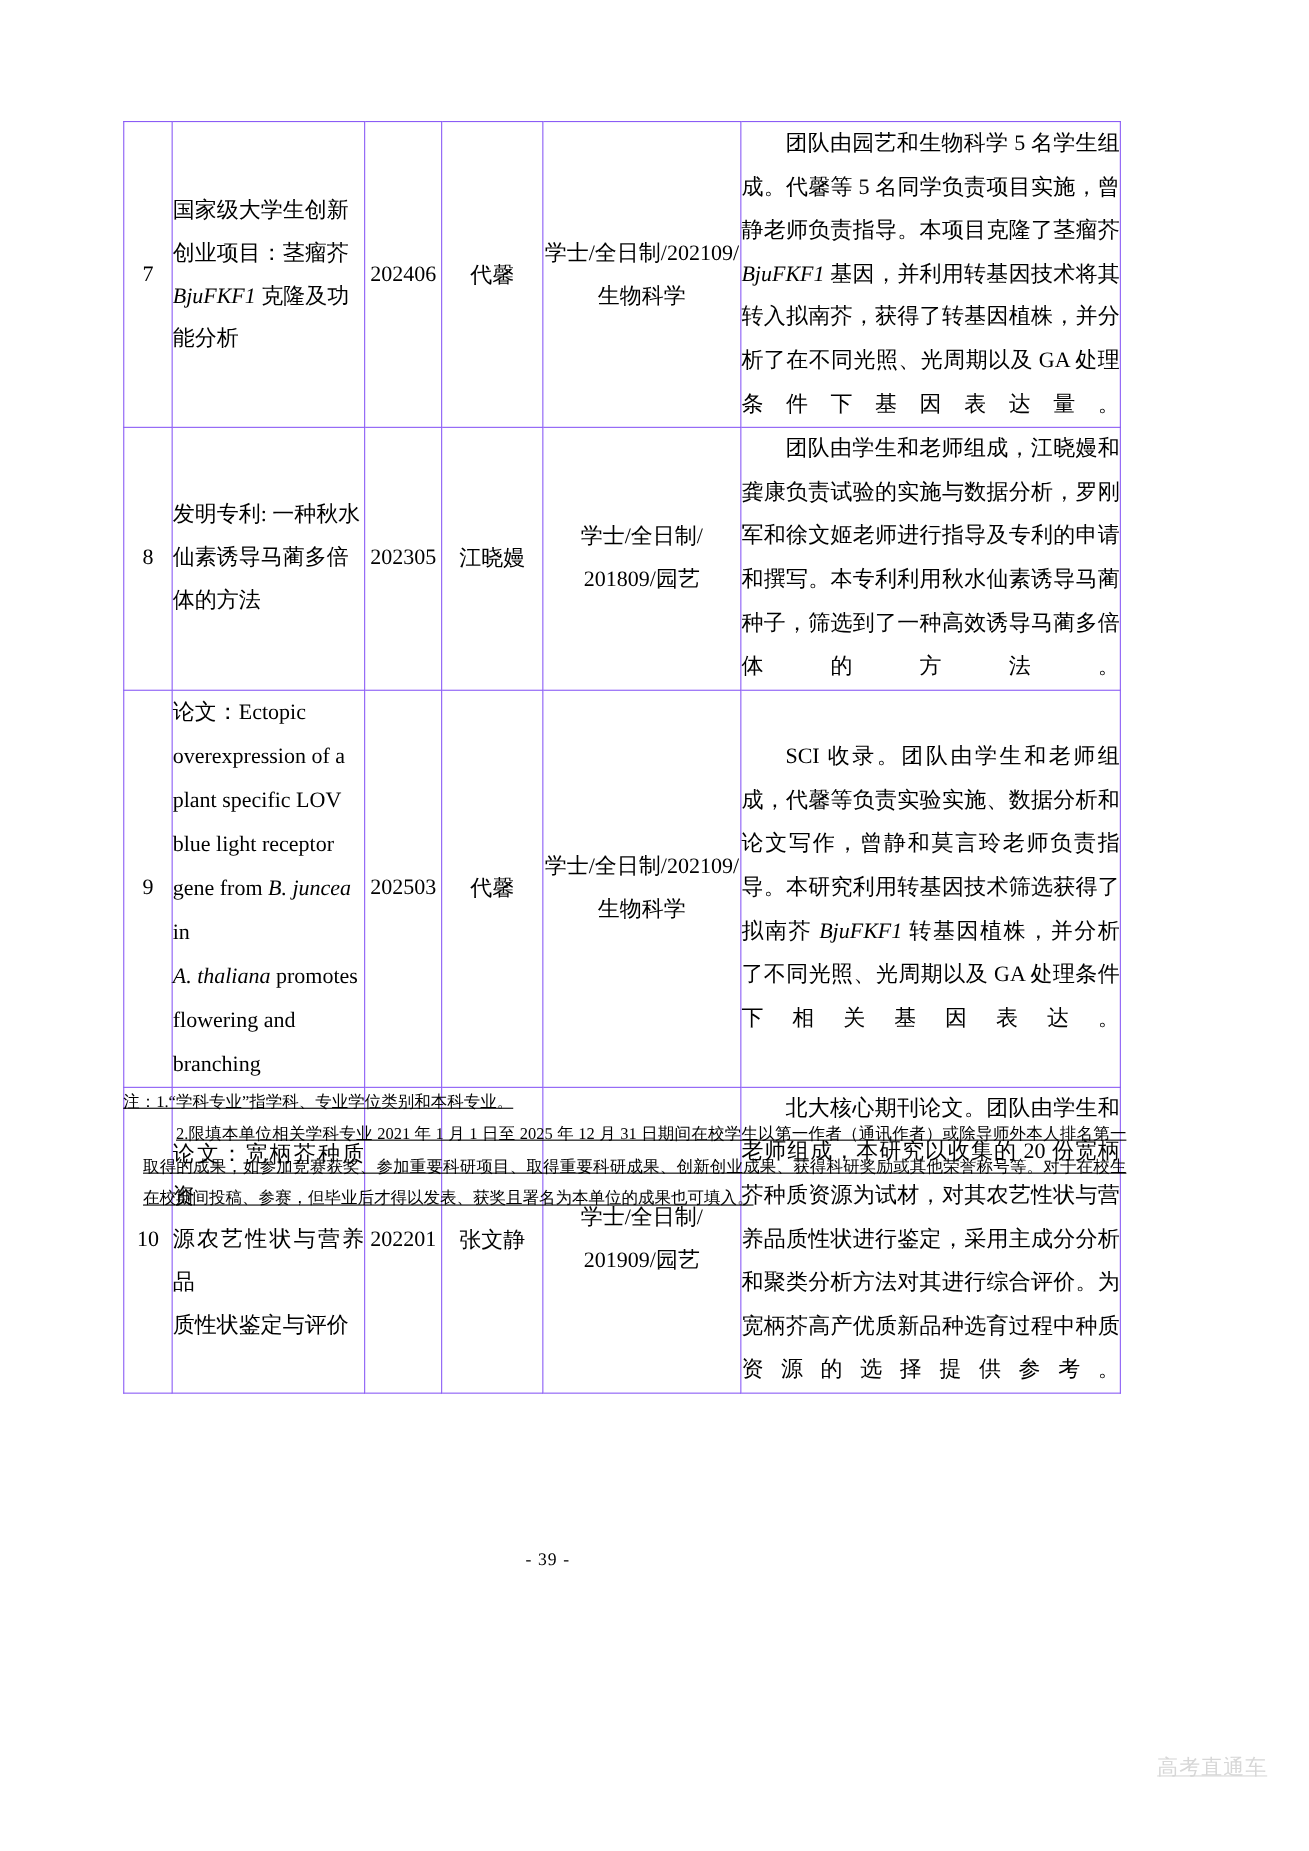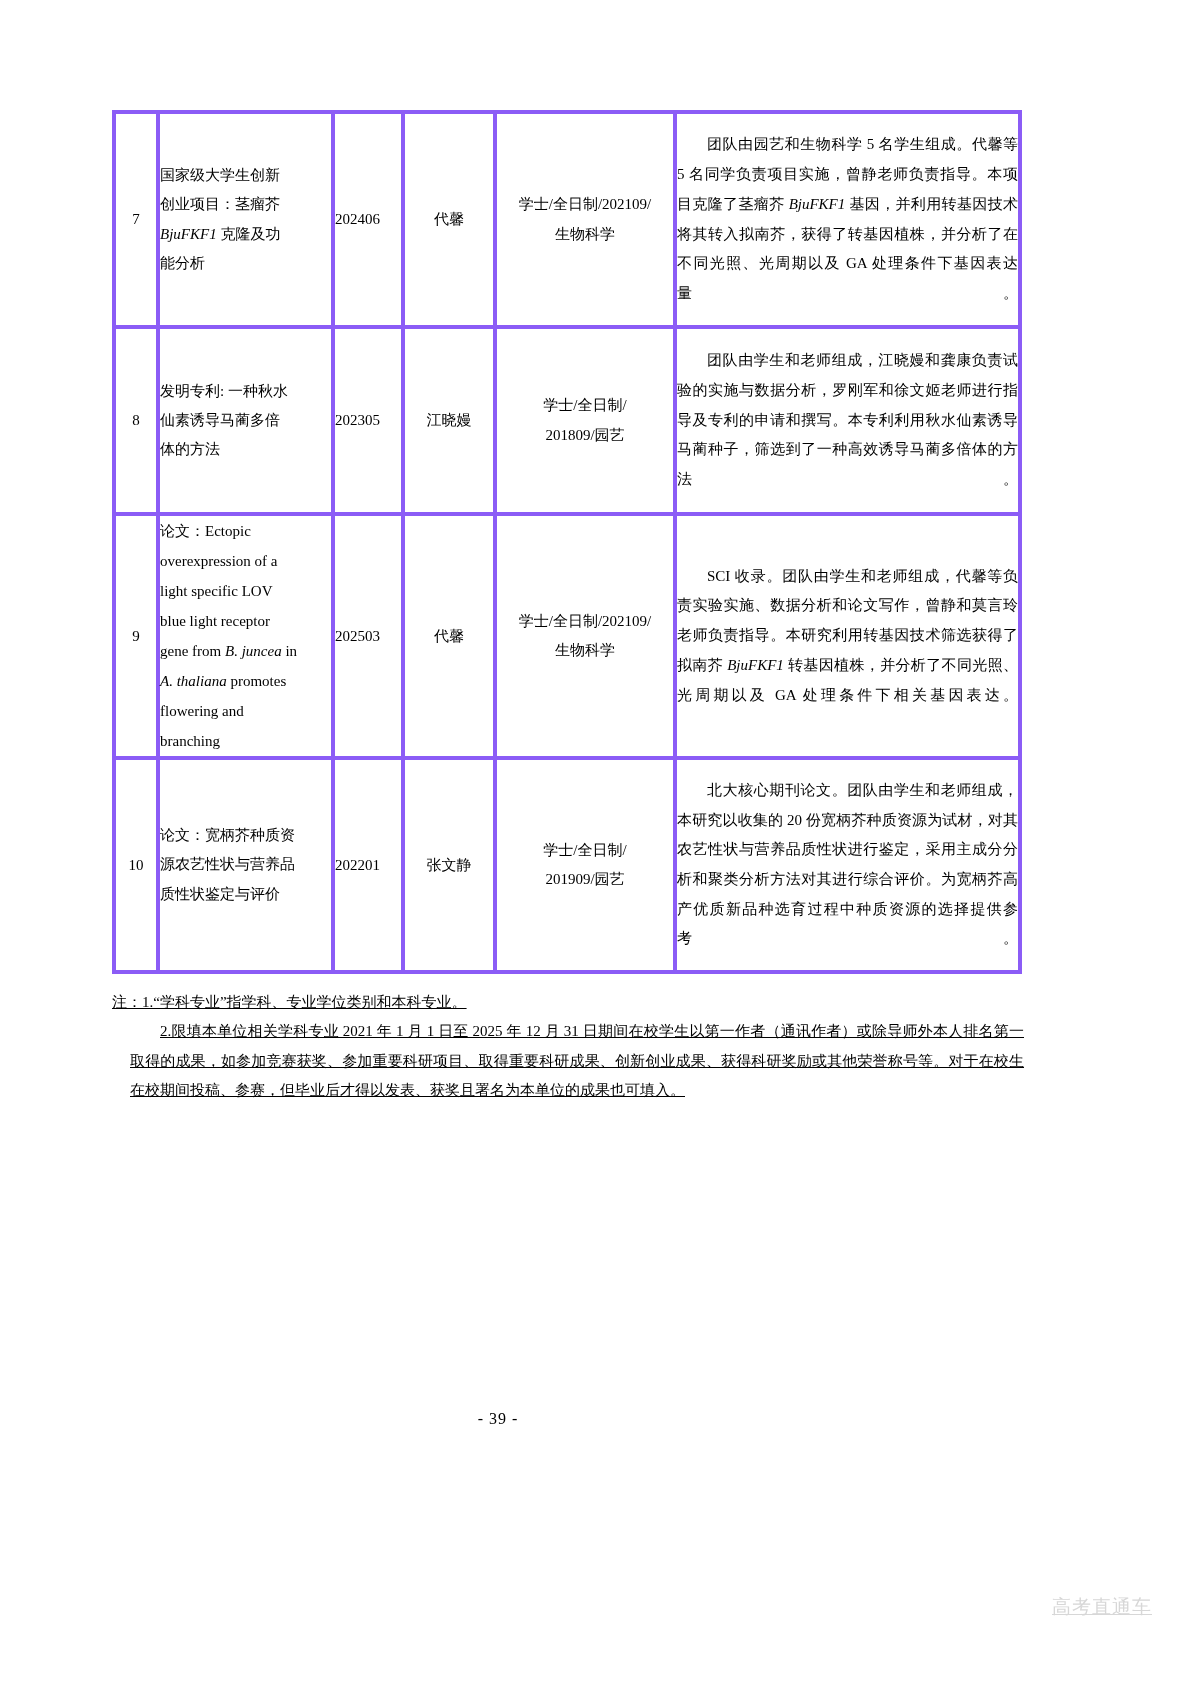--- a/index.html
+++ b/index.html
@@ -32,24 +32,24 @@
     width: 906px;
   }
 
   table.ach-table {
     border-collapse: collapse;
     width: 906px;
     table-layout: fixed;
   }
 
   table.ach-table td {
-    border: 4px solid #8b5cf6;
+    border: 1px solid #8b5cf6;
     vertical-align: middle;
     padding: 0;
-    font-size: 15px;
+    font-size: 20px;
   }
 
   
   col.c-index  { width: 44px; }
   col.c-name   { width: 175px; }
   col.c-time   { width: 70px; }
   col.c-person { width: 92px; }
   col.c-major  { width: 180px; }
   col.c-desc   { width: 345px; }
 
@@ -61,20 +61,21 @@
   .cell-name {
     text-align: justify;
     text-align-last: left;
     padding: 6px 7px 6px 8px;
     line-height: 1.95;
     font-size: 15.5px;
     margin-left: 18px;
   }
 
   .cell-time {
+    text-align: center;
     font-size: 16px;
     letter-spacing: 0;
   }
 
   .cell-person {
     text-align: center;
     font-size: 15.5px;
   }
 
   .cell-major {
@@ -196,21 +197,21 @@
             <div>201809/园艺</div>
           </td>
           <td class="cell-desc"><span>团队由学生和老师组成，江晓嫚和龚康负责试验的实施与数据分析，罗刚军和徐文姬老师进行指导及专利的申请和撰写。本专利利用秋水仙素诱导马蔺种子，筛选到了一种高效诱导马蔺多倍体的方法。</span></td>
         </tr>
 
         <tr style="height:238px;">
           <td class="cell-index">9</td>
           <td class="cell-name-en">
             <div>论文：Ectopic</div>
             <div>overexpression of a</div>
-            <div>light specific LOV</div>
+            <div>plant specific LOV</div>
             <div>blue light receptor</div>
             <div>gene from <span class="it">B. juncea</span> in</div>
             <div><span class="it">A. thaliana</span> promotes</div>
             <div>flowering and</div>
             <div>branching</div>
           </td>
           <td class="cell-time">202503</td>
           <td class="cell-person">代馨</td>
           <td class="cell-major">
             <div>学士/全日制/202109/</div>

